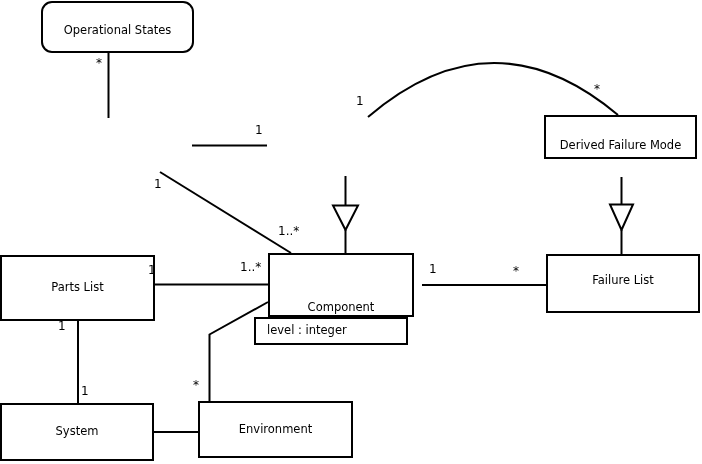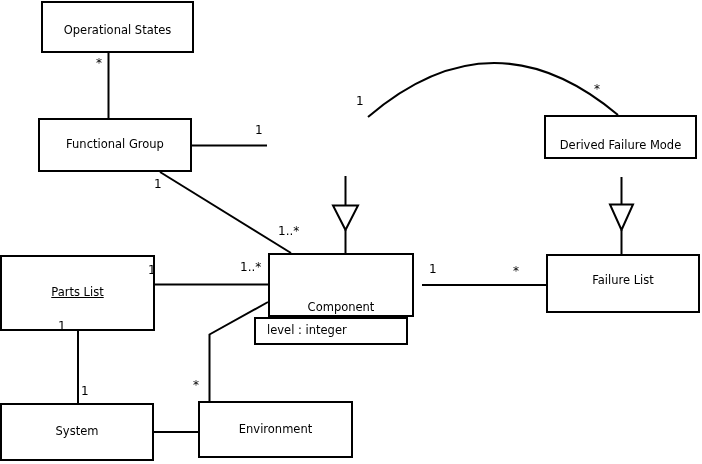--- a/index.html
+++ b/index.html
@@ -91,45 +91,42 @@
 
     <line x1="155" y1="284.5" x2="268" y2="284.5"></line>
 
     <line x1="78" y1="314" x2="78" y2="403"></line>
 
     <polyline points="268,302 209.5,334.5 209.5,401"></polyline>
 
     <line x1="154" y1="432" x2="198" y2="432"></line>
   </svg>
 
-  <div class="node" style="left:41px;top:1px;width:153px;height:52px;padding-top:8px;">
+  <div class="node" style="left:41px;top:1px;width:153px;height:52px;padding-top:8px;border-radius:11px;">
     <span>Operational States</span>
   </div>
 
-  <div class="node" style="left:38px;top:118px;width:154px;height:54px;">
-    <span>Functional Group</span>
-  </div>
 
 
   <div class="node" style="left:544px;top:115px;width:153px;height:44px;padding-top:18px;">
     <span>Derived Failure Mode</span>
   </div>
 
   <div class="node" style="left:268px;top:253px;width:146px;height:64px;align-items:flex-end;">
     <span>Component</span>
   </div>
   <div class="node attr" style="left:254px;top:317px;width:154px;height:28px;">
     <span>level : integer</span>
   </div>
 
   <div class="node" style="left:546px;top:254px;width:154px;height:59px;padding-bottom:6px;">
     <span>Failure List</span>
   </div>
 
-  <div class="node" style="left:0px;top:255px;width:155px;height:76px;text-decoration:underline;">
+  <div class="node" style="left:0px;top:255px;width:155px;height:66px;">
     <span>Parts List</span>
   </div>
 
   <div class="node" style="left:0px;top:403px;width:154px;height:58px;">
     <span>System</span>
   </div>
 
   <div class="node" style="left:198px;top:401px;width:155px;height:57px;">
     <span>Environment</span>
   </div>

